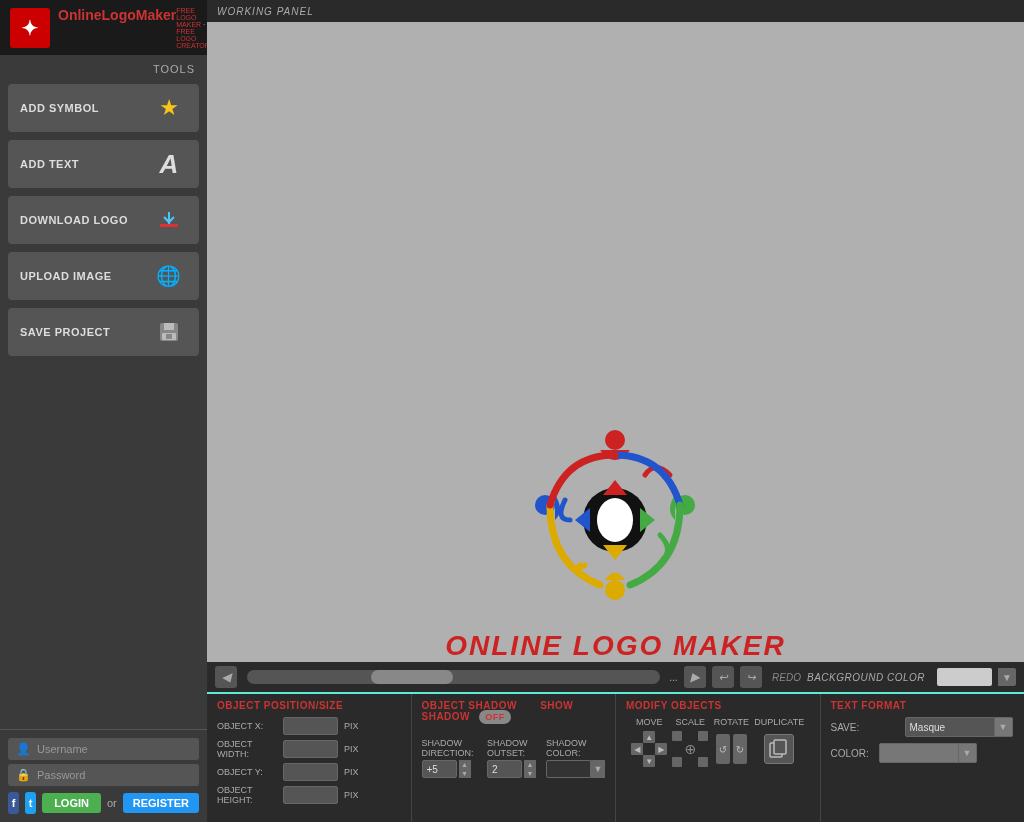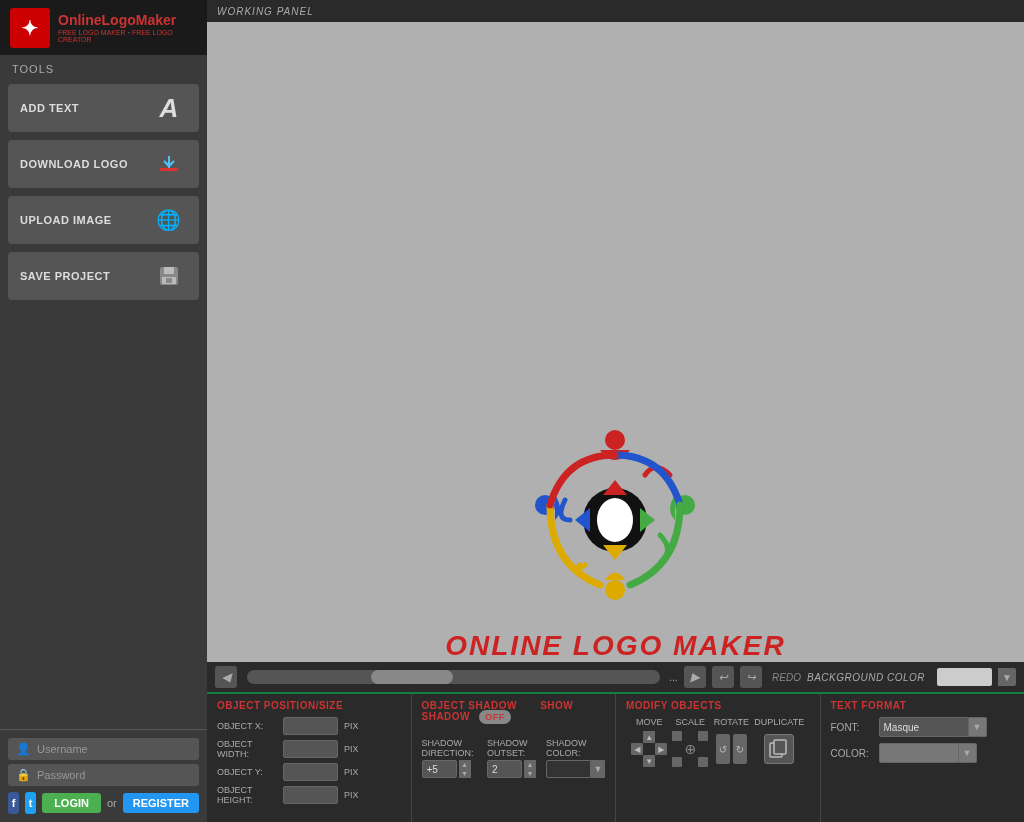--- a/index.html
+++ b/index.html
@@ -18,21 +18,21 @@
     }
     #header .logo-icon {
       width: 40px; height: 40px;
       background: #cc0000;
       border-radius: 3px;
       display: flex; align-items: center; justify-content: center;
       margin-right: 8px;
       flex-shrink: 0;
     }
     #header .logo-icon span { color: white; font-size: 20px; font-weight: bold; }
-    #header .logo-text-wrap { display: flex; flex-direction: column; }
+    #header .logo-text-wrap { display: flex; }
     #header .logo-title { font-size: 14px; font-weight: bold; color: white; line-height: 1.2; }
     #header .logo-title span { color: #cc3333; }
     #header .logo-subtitle { font-size: 7px; color: #aaa; }
     #header .logo-subtitle span { color: #cc3333; }
 
     
     #sidebar {
       width: 207px;
       position: absolute;
       top: 55px; left: 0;
@@ -40,20 +40,21 @@
       background: #3a3a3a;
       display: flex;
       flex-direction: column;
     }
     .tools-label {
       color: #aaa;
       font-size: 11px;
       padding: 8px 12px 5px;
       text-transform: uppercase;
       letter-spacing: 1px;
+      text-align: right;
     }
     .tool-btn {
       display: flex;
       align-items: center;
       justify-content: space-between;
       margin: 4px 8px;
       padding: 0 12px;
       height: 48px;
       background: #555;
       border-radius: 4px;
@@ -236,21 +237,21 @@
       border-radius: 0 2px 2px 0;
     }
 
     
     #bottom-panels {
       position: absolute;
       bottom: 0; left: 207px; right: 0;
       height: 130px;
       background: #2a2a2a;
       display: flex;
-      border-top: 2px solid #15803d;
+      border-top: 2px solid #5eead4;
     }
     .bottom-panel {
       flex: 1;
       padding: 6px 10px;
       border-right: 1px solid #444;
     }
     .bottom-panel:last-child { border-right: none; }
     .panel-title {
       font-size: 10px;
       font-weight: bold;
@@ -440,20 +441,21 @@
     .font-select {
       width: 90px; height: 20px;
       background: #555;
       border: 1px solid #666;
       border-radius: 2px 0 0 2px;
       color: #ddd;
       font-size: 10px;
       padding: 0 4px;
       outline: none;
       appearance: none;
+      margin-left: 26px;
     }
     .select-arrow {
       width: 18px; height: 20px;
       background: #777;
       border: 1px solid #666;
       border-left: none;
       border-radius: 0 2px 2px 0;
       display: flex; align-items: center; justify-content: center;
       color: #aaa; font-size: 9px; cursor: pointer;
     }
@@ -492,20 +494,26 @@
     </div>
     <div class="logo-subtitle">
       <span>FREE LOGO MAKER</span> · <span style="color:#cc3333">FREE LOGO CREATOR</span>
     </div>
   </div>
 </div>
 
 <div id="sidebar">
   <div class="tools-label">TOOLS</div>
 
+  <button class="tool-btn">
+    <span class="tool-btn-label">ADD SYMBOL</span>
+    <div class="tool-btn-icon">
+      <span class="icon-star">★</span>
+    </div>
+  </button>
 
   <button class="tool-btn">
     <span class="tool-btn-label">ADD TEXT</span>
     <div class="tool-btn-icon">
       <span class="icon-text">A</span>
     </div>
   </button>
 
   <button class="tool-btn">
     <span class="tool-btn-label">DOWNLOAD LOGO</span>
@@ -736,21 +744,21 @@
         </div>
       </div>
     </div>
   </div>
 
   <div class="bottom-panel">
     <div class="panel-title">
       <span>TEXT </span><span style="color:#cc3333;">FORMAT</span>
     </div>
     <div class="format-row">
-      <span class="format-label">FONT:</span>
+      <span class="format-label">SAVE:</span>
       <div class="font-select-wrap">
         <select class="font-select">
           <option>Masque</option>
         </select>
         <div class="select-arrow">▼</div>
       </div>
     </div>
     <div class="format-row">
       <span class="format-label">COLOR:</span>
       <div class="color-pick-wrap">

